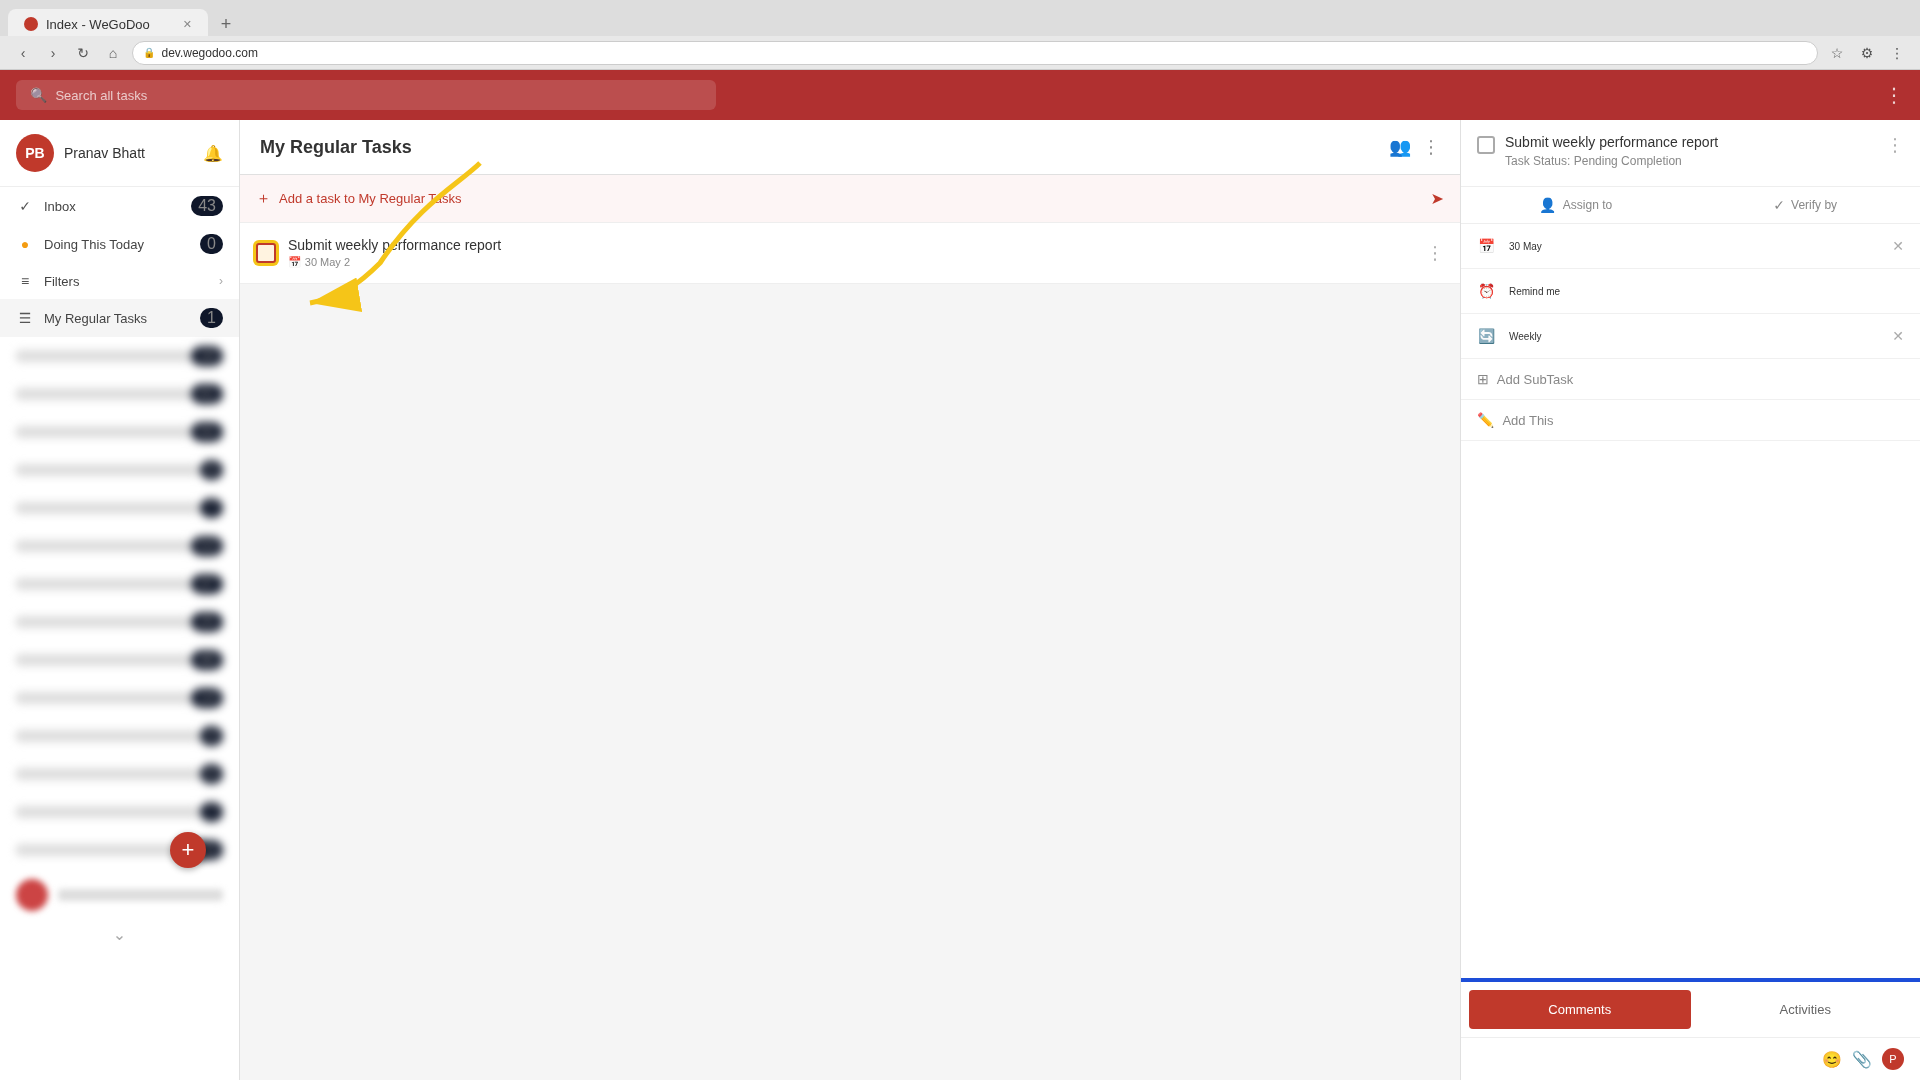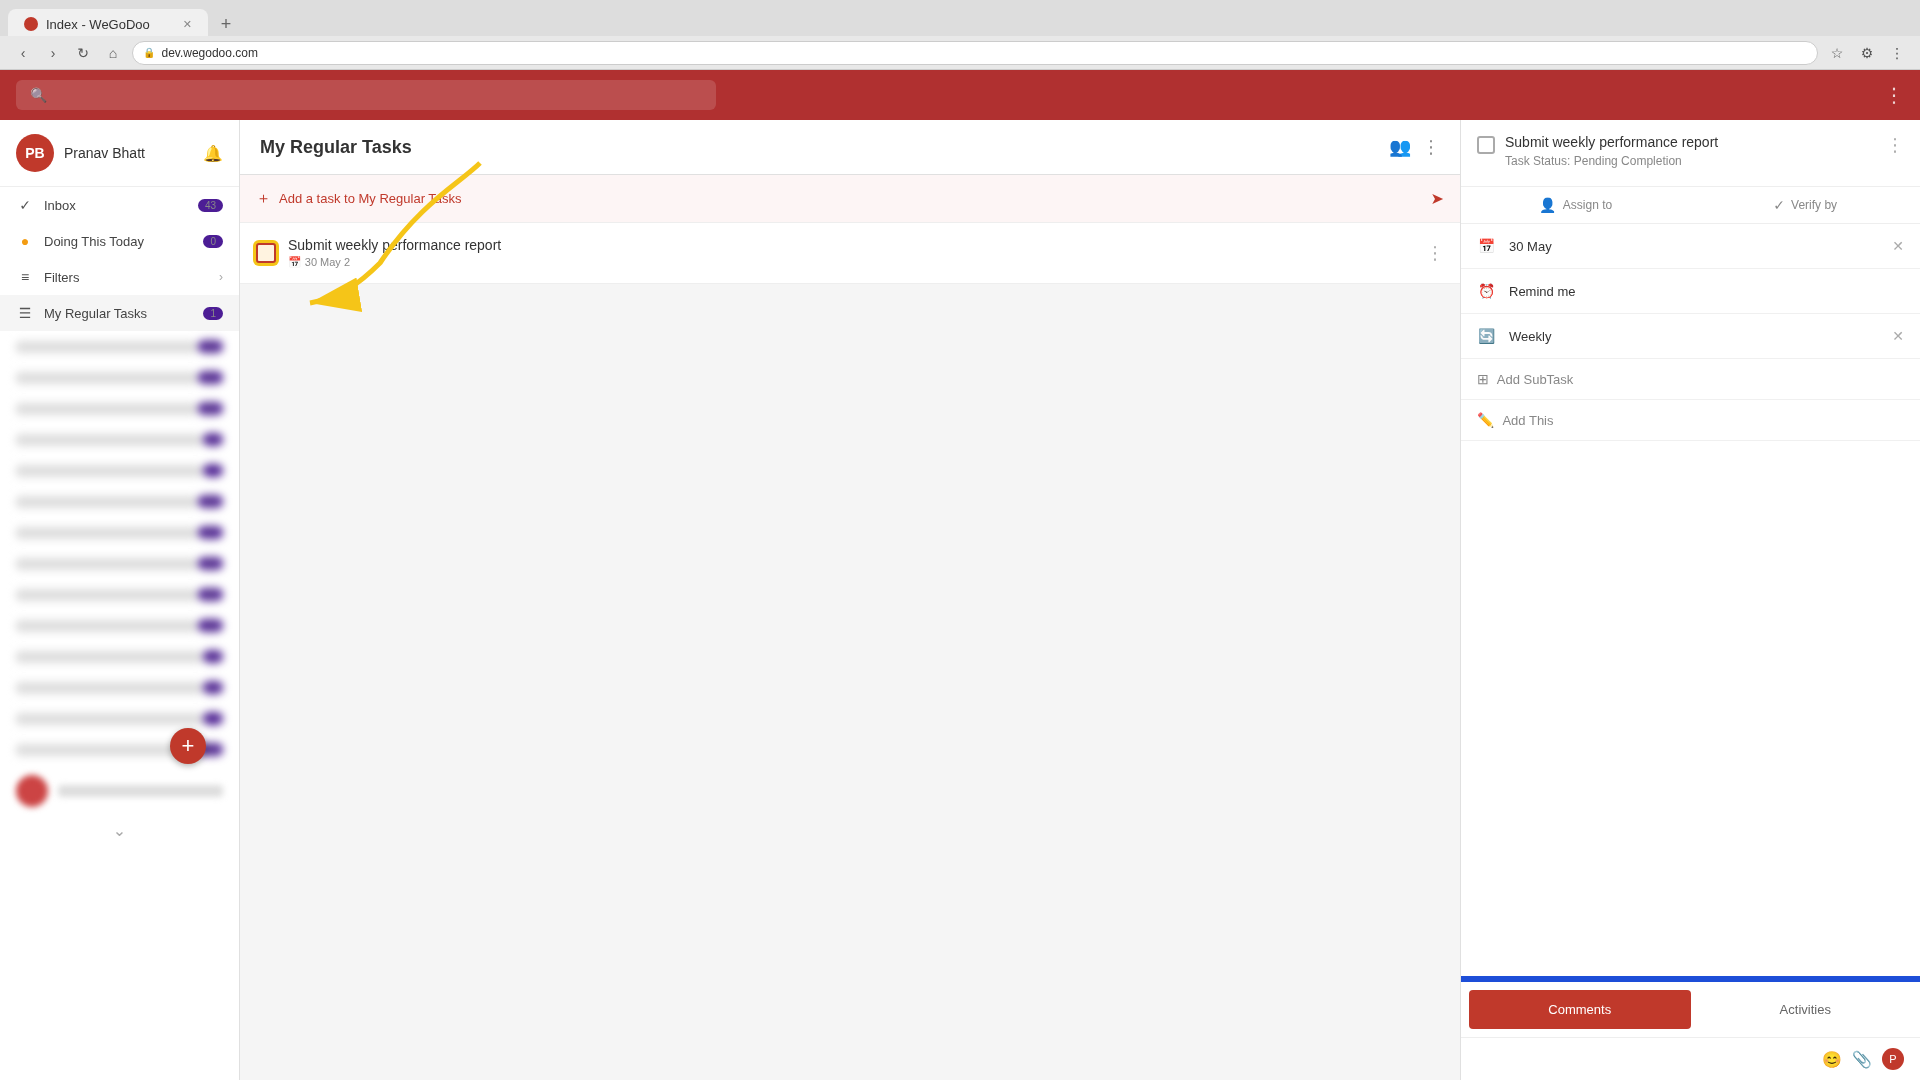--- a/index.html
+++ b/index.html
@@ -25,21 +25,21 @@
     
     .sidebar { width: 240px; background: #fff; border-right: 1px solid #e0e0e0; display: flex; flex-direction: column; overflow-y: auto; }
     .user-header { display: flex; align-items: center; padding: 14px 16px; gap: 10px; border-bottom: 1px solid #eee; justify-content: space-between; }
     .avatar { width: 38px; height: 38px; border-radius: 50%; background: #c0392b; display: flex; align-items: center; justify-content: center; color: white; font-size: 14px; font-weight: bold; flex-shrink: 0; }
     .user-name { font-size: 14px; font-weight: 500; color: #333; }
     .bell-icon { margin-left: auto; color: #888; font-size: 16px; cursor: pointer; }
 
     .sidebar-item { display: flex; align-items: center; padding: 9px 16px; cursor: pointer; font-size: 13px; color: #444; position: relative; }
     .sidebar-item.active { background: #f5f5f5; }
     .sidebar-item .item-icon { width: 18px; height: 18px; margin-right: 10px; display: flex; align-items: center; justify-content: center; font-size: 14px; }
-    .sidebar-item .item-count { margin-left: auto; font-size: 10px; color: #888; background: #4c1d95; border-radius: 10px; padding: 1px 7px; }
+    .sidebar-item .item-count { margin-left: auto; font-size: 16px; color: #888; background: #0f172a; border-radius: 10px; padding: 1px 7px; }
     .sidebar-item .chevron { margin-left: auto; color: #aaa; font-size: 12px; }
     .sidebar-item-blurred { filter: blur(4px); user-select: none; }
     .sidebar-item.inbox-item .item-icon { color: #555; }
     .sidebar-item.doing-today .item-icon { color: #f39c12; }
     .sidebar-item.filters-item .item-icon { color: #555; }
     .sidebar-item.regular-tasks .item-icon { color: #555; }
     .sidebar-add-btn { position: absolute; bottom: 80px; left: 170px; width: 36px; height: 36px; border-radius: 50%; background: #c0392b; color: white; display: flex; align-items: center; justify-content: center; font-size: 22px; cursor: pointer; box-shadow: 0 2px 6px rgba(0,0,0,0.3); z-index: 10; }
 
     
     .search-bar { background: #b03030; padding: 10px 16px; display: flex; align-items: center; }
@@ -74,21 +74,21 @@
     .right-panel-title { font-size: 14px; font-weight: 500; color: #333; flex: 1; }
     .right-panel-more { color: #aaa; font-size: 18px; cursor: pointer; }
     .task-status { font-size: 12px; color: #888; padding: 4px 0; }
     .right-panel-actions { display: flex; border-bottom: 1px solid #eee; }
     .action-btn { flex: 1; display: flex; align-items: center; justify-content: center; gap: 6px; padding: 10px; font-size: 12px; color: #888; cursor: pointer; border: none; background: none; }
     .action-btn .action-icon { font-size: 14px; }
 
     .right-panel-body { flex: 1; overflow-y: auto; }
     .detail-row { display: flex; align-items: center; padding: 12px 16px; border-bottom: 1px solid #f0f0f0; }
     .detail-icon { width: 20px; height: 20px; margin-right: 12px; display: flex; align-items: center; justify-content: center; font-size: 14px; flex-shrink: 0; }
-    .detail-label { font-size: 13px; color: #333; flex: 1; }
+    .detail-label { font-size: 10px; color: #333; flex: 1; }
     .detail-close { color: #aaa; font-size: 14px; cursor: pointer; }
     .detail-icon.calendar { color: #c0392b; }
     .detail-icon.remind { color: #e67e22; }
     .detail-icon.recur { color: #27ae60; }
 
     .subtask-row { display: flex; align-items: center; padding: 12px 16px; border-bottom: 1px solid #f0f0f0; color: #888; font-size: 13px; cursor: pointer; gap: 8px; }
     .note-row { display: flex; align-items: center; padding: 12px 16px; border-bottom: 1px solid #f0f0f0; color: #888; font-size: 13px; cursor: pointer; gap: 8px; }
     .tab-btn { flex: 1; padding: 12px; text-align: center; font-size: 13px; cursor: pointer; border: none; background: none; }
     .tab-btn.active { background: #c0392b; color: white; border-radius: 4px; margin: 4px; }
     .tab-btn.inactive { color: #666; }
@@ -121,20 +121,21 @@
       <span class="toolbar-btn">☆</span>
       <span class="toolbar-btn">⚙</span>
       <span class="toolbar-btn">⋮</span>
     </div>
   </div>
 </div>
 
 <div class="search-bar">
   <div class="search-input-wrap">
     <span class="search-icon">🔍</span>
+    <input type="text" placeholder="Search all tasks" style="">
   </div>
   <div class="header-right">
     <span class="header-dots">⋮</span>
   </div>
 </div>
 
 <div class="app">
 
   <div class="sidebar">
     <div class="user-header">
@@ -328,21 +329,21 @@
       </div>
 
       <div class="note-row">
         <span style="font-size:14px;color:#c0392b;">✏️</span>
         <span>Add This</span>
       </div>
 
       <div style="flex:1; min-height:200px;"></div>
     </div>
 
-    <div style="border-top:6px solid #1d4ed8; padding:4px;">
+    <div style="border-top:4px solid #1d4ed8; padding:4px;">
       <div style="display:flex;">
         <button class="tab-btn active">Comments</button>
         <button class="tab-btn inactive">Activities</button>
       </div>
     </div>
 
     <div class="right-panel-footer">
       <span class="footer-icon">😊</span>
       <span class="footer-icon">📎</span>
       <span class="footer-icon" style="width:22px;height:22px;border-radius:50%;background:#c0392b;display:inline-flex;align-items:center;justify-content:center;color:white;font-size:11px;">P</span>

